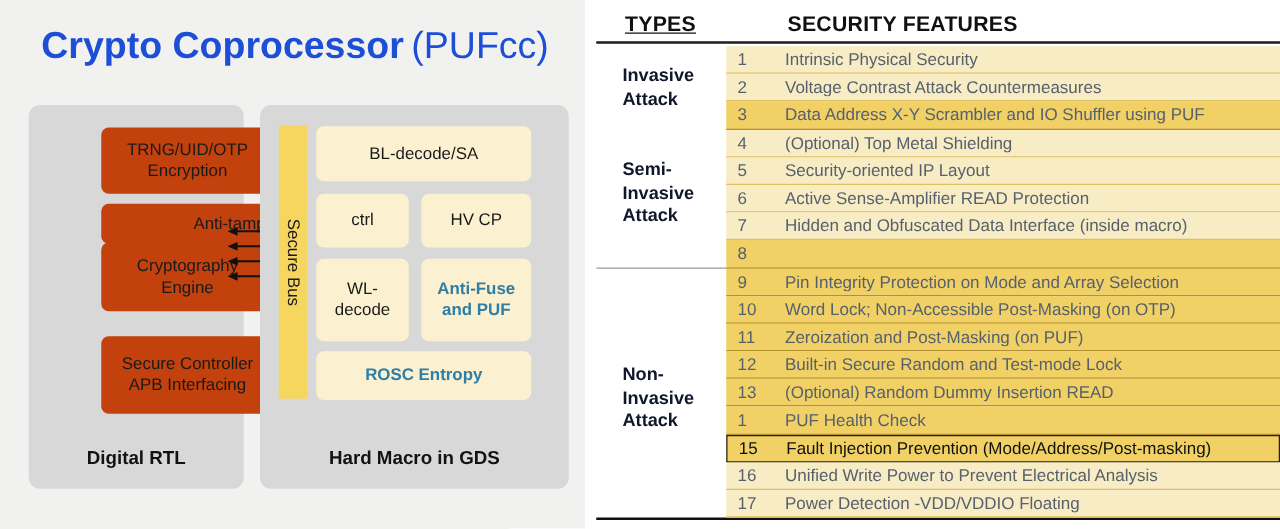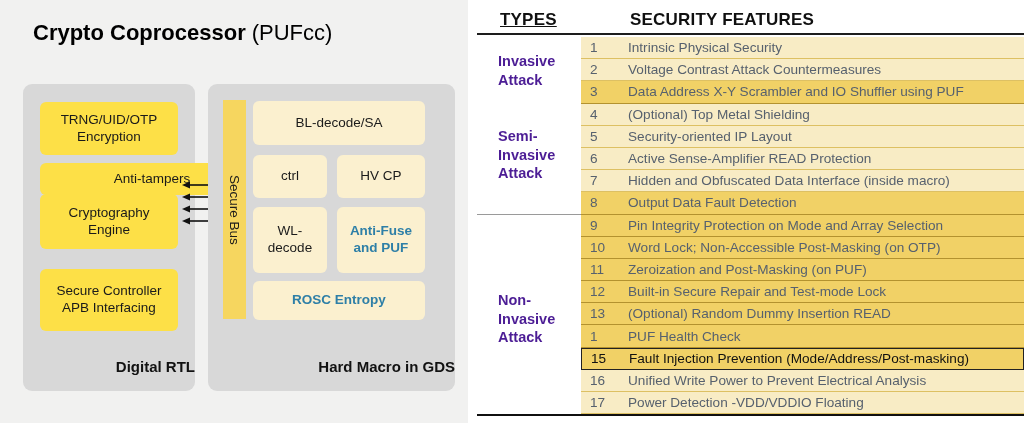--- a/index.html
+++ b/index.html
@@ -1,34 +1,34 @@
 <!DOCTYPE html>
 <html><head>
 <meta charset="utf-8">
 <style>
   html,body{margin:0;padding:0;background:#fff;}
   .stage{position:relative;width:1024px;height:423px;overflow:hidden;
          font-family:"Liberation Sans","DejaVu Sans",sans-serif;background:#fff;}
 
   
   .diagram-bg{position:absolute;left:0;top:0;width:468px;height:423px;background:#f1f1f0;}
-  .diagram-title{position:absolute;left:33px;top:20px;font-size:22px;color:#000000;white-space:nowrap;}
+  .diagram-title{position:absolute;left:33px;top:20px;font-size:30px;color:#1d4ed8;white-space:nowrap;}
   .diagram-title .t-bold{font-weight:bold;}
   .diagram-title .t-normal{font-weight:normal;margin-left:6px;}
 
   .panel{position:absolute;top:84px;height:307px;background:#d8d8d8;border-radius:9px;}
   .panel-left{left:23px;width:172px;}
   .panel-right{left:208px;width:247px;}
-  .panel-label{position:absolute;left:0;right:0;bottom:16px;text-align:right;
+  .panel-label{position:absolute;left:0;right:0;bottom:16px;text-align:center;
                font-size:15px;font-weight:bold;color:#121212;}
 
   .block{position:absolute;display:flex;align-items:center;justify-content:center;
          text-align:center;border-radius:6px;font-size:13.5px;color:#1a1a1a;
          white-space:pre-line;line-height:1.25;}
-  .yb{background:#fde047;}
+  .yb{background:#c2410c;margin-left:41px;}
   .cb{background:#fbf0cf;}
   .blue-bold{color:#2e7fa7;font-weight:bold;}
 
   .b1{left:17px;top:18px;width:138px;height:53px;}
   .b2{left:17px;top:79px;width:138px;height:32px;padding-left:43px;}
   .b3{left:17px;top:110px;width:138px;height:55px;}
   .b4{left:17px;top:185px;width:138px;height:62px;}
 
   .bus{position:absolute;left:15px;top:16px;width:23px;height:219px;background:#f6d65f;
        display:flex;align-items:center;justify-content:center;
@@ -45,21 +45,21 @@
 
   
   .th{position:absolute;top:10px;font-size:17px;font-weight:bold;color:#101010;letter-spacing:.2px;}
   .th-types{left:500px;text-decoration:underline;}
   .th-features{left:630px;}
   .hline{position:absolute;left:477px;width:547px;}
   .header-line{top:33px;height:2px;background:#1d1d1d;}
   .mid-line{top:214px;height:1px;background:#9a9a9a;}
   .bottom-line{top:414px;height:2px;background:#101010;}
 
-  .type-label{position:absolute;left:498px;font-size:14.5px;font-weight:bold;color:#4c1d95;
+  .type-label{position:absolute;left:498px;font-size:14.5px;font-weight:bold;color:#0f172a;
               line-height:18.5px;white-space:pre-line;}
   .lbl-invasive{top:52px;}
   .lbl-semi{top:127px;}
   .lbl-non{top:291px;}
 
   .trows{position:absolute;left:581px;top:37px;width:443px;}
   .trow{box-sizing:border-box;height:22.2px;display:flex;align-items:center;
         font-size:13.6px;color:#57616e;border-bottom:1px solid #c2a040;}
   .trow.cream{background:#f8ecc5;border-bottom-color:#ddc063;}
   .trow.gold{background:#f1d166;border-bottom-color:#b3922f;}
@@ -164,37 +164,36 @@
     <div class="trow cream">
         <span class="num">6</span>
         <span class="feat">Active Sense-Amplifier READ Protection</span>
       </div>
     <div class="trow cream">
         <span class="num">7</span>
         <span class="feat">Hidden and Obfuscated Data Interface (inside macro)</span>
       </div>
     <div class="trow gold">
         <span class="num">8</span>
-        <span class="feat">Output Data Fault Detection</span>
       </div>
     <div class="trow gold">
         <span class="num">9</span>
         <span class="feat">Pin Integrity Protection on Mode and Array Selection</span>
       </div>
     <div class="trow gold">
         <span class="num">10</span>
         <span class="feat">Word Lock; Non-Accessible Post-Masking (on OTP)</span>
       </div>
     <div class="trow gold">
         <span class="num">11</span>
         <span class="feat">Zeroization and Post-Masking (on PUF)</span>
       </div>
     <div class="trow gold">
         <span class="num">12</span>
-        <span class="feat">Built-in Secure Repair and Test-mode Lock</span>
+        <span class="feat">Built-in Secure Random and Test-mode Lock</span>
       </div>
     <div class="trow gold">
         <span class="num">13</span>
         <span class="feat">(Optional) Random Dummy Insertion READ</span>
       </div>
     <div class="trow gold">
         <span class="num">1</span>
         <span class="feat">PUF Health Check</span>
       </div>
     <div class="trow gold emph">

